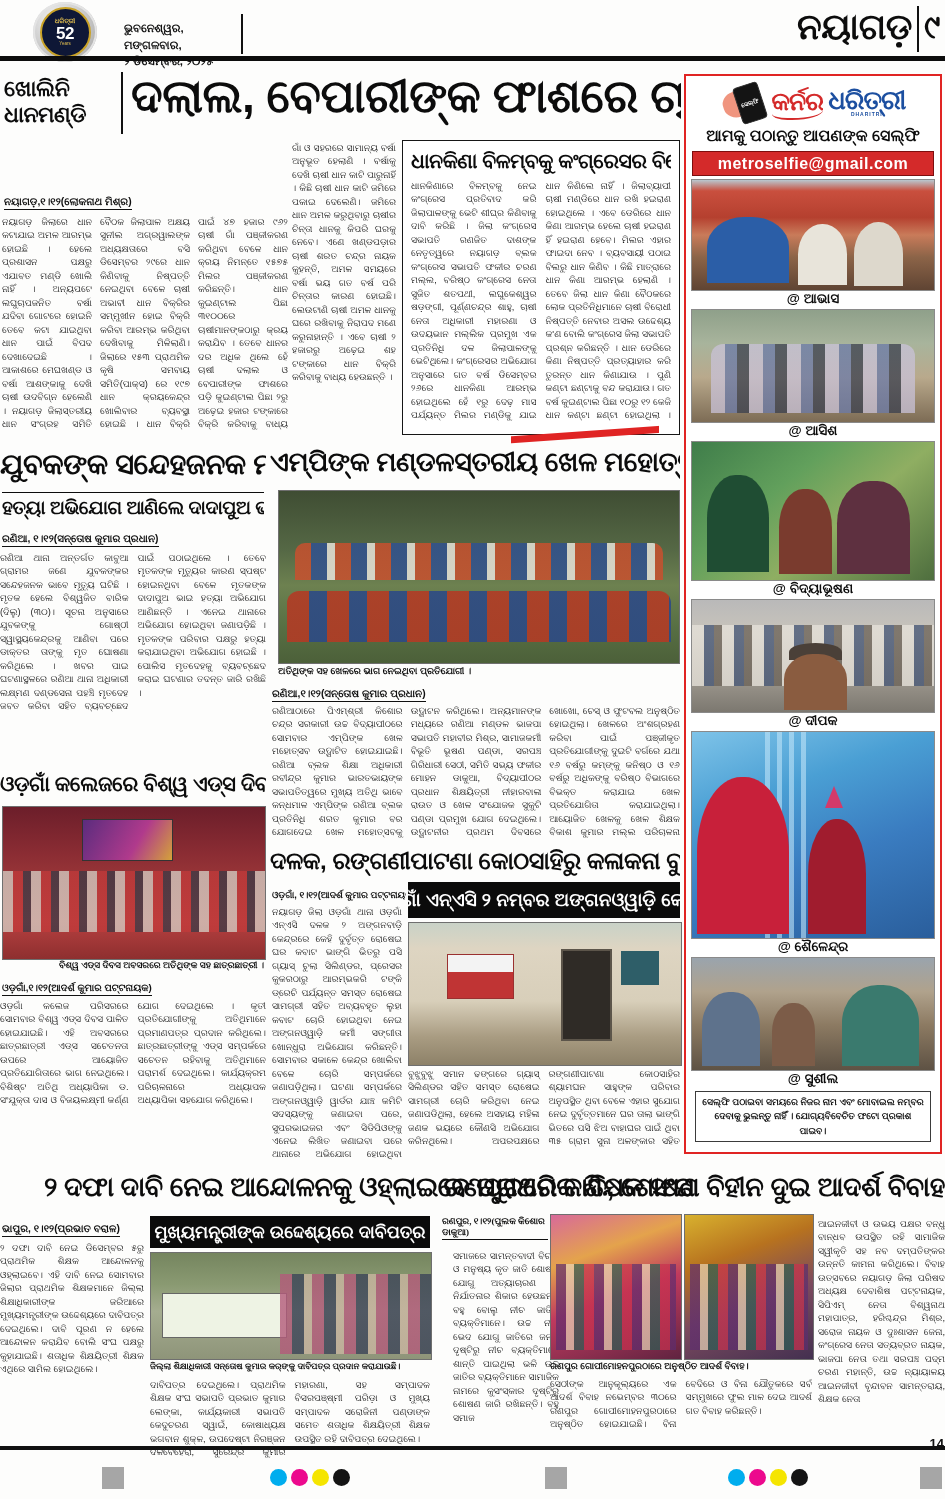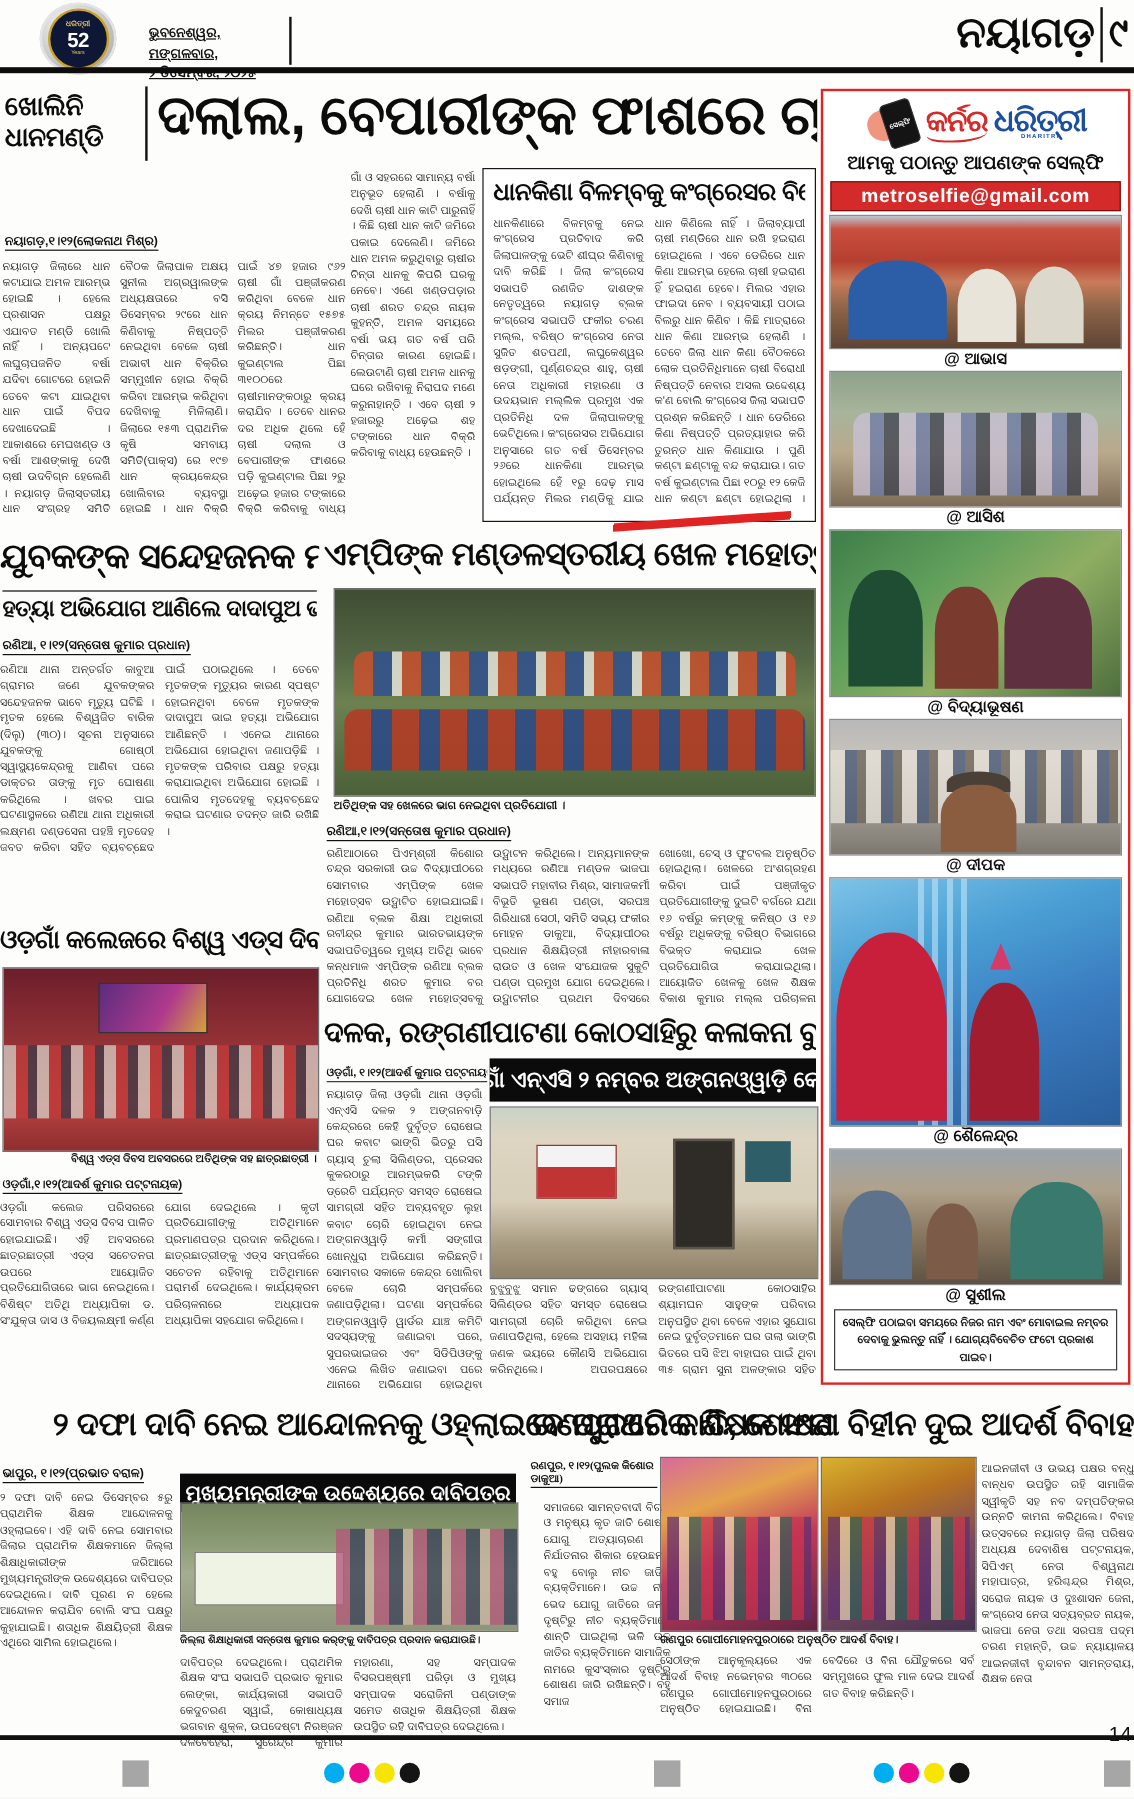--- a/index.html
+++ b/index.html
@@ -100,21 +100,21 @@
 <div id="page">
 
   <div class="abs" style="left:0;top:0;width:945px;height:62px;">
     <div class="logo-outer">
       <div class="logo-inner">
         <span class="logo-paper">ଧରିତ୍ରୀ</span>
         <span class="logo-years">52</span>
         <span class="logo-sub">Years</span>
       </div>
     </div>
-    <div class="abs clip" style="left:124px;top:20px;width:112px;font-weight:bold;font-size:11.5px;line-height:1.45;color:#101010;text-decoration:underline;">
+    <div class="abs clip" style="left:124px;top:20px;width:112px;font-weight:bold;font-size:11.5px;line-height:1.45;color:#101010;">
       <div>ଭୁବନେଶ୍ୱର, ମଙ୍ଗଳବାର,</div>
       <div>୨ ଡିସେମ୍ବର, ୨୦୨୫</div>
     </div>
     <div class="abs vrule" style="left:241px;top:14px;width:1.6px;height:40px;"></div>
     <div class="abs hl clip" style="left:728px;top:6px;width:184px;font-size:36px;text-align:right;">ନୟାଗଡ଼</div>
     <div class="abs vrule" style="left:917px;top:6px;width:1.8px;height:46px;"></div>
     <div class="abs hl clip" style="left:924px;top:8px;width:20px;font-size:33px;">୯</div>
   </div>
   <div class="abs" style="left:0;top:56px;width:945px;height:5px;background:#0d0d0d;"></div>
 
@@ -179,21 +179,21 @@
     <div class="door"></div>
     <div class="board"></div>
   </div>
   <div class="abs bodytxt cols2 clip" style="left:408px;top:1068px;width:272px;height:92px;">ବୁଝୁବୁଝୁ ସମାନ ଢଙ୍ଗରେ ଗ୍ୟାସ୍ ସିଲିଣ୍ଡର ସହିତ ସମସ୍ତ ରୋଷେଇ ସାମଗ୍ରୀ ଚୋରି କରିଥିବା ନେଇ ଜଣାପଡିଥିଲା, ହେଲେ ଅସହାୟ ମହିଳା ଜଣକ ଭୟରେ କୌଣସି ଅଭିଯୋଗ କରିନଥିଲେ। ଅପରପକ୍ଷରେ ରଙ୍ଗଣୀପାଟଣା କୋଠସାହିର ଶ୍ୟାମଘନ ସାହୁଙ୍କ ପରିବାର ଅନୁପସ୍ଥିତ ଥିବା ବେଳେ ଏହାର ସୁଯୋଗ ନେଇ ଦୁର୍ବୃତ୍ତମାନେ ଘର ତାଲା ଭାଙ୍ଗି ଭିତରେ ପସି ଝିଅ ବାହାଘର ପାଇଁ ଥିବା ୩୫ ଗ୍ରାମ ସୁନା ଅଳଙ୍କାର ସହିତ କଂସା ପିତଳ ବାସନ, ଲୁଗାପଟା ଏବଂ ୧୫ ହଜାର ଟଙ୍କା ଲୁଟି ନେଇଥିବା ଅଭିଯୋଗ ହୋଇଛି। ଶରଣକୁଳ ଓ ଓଡ଼ଗାଁ ପୋଲିସ ଘଟଣାସ୍ଥଳରେ ପହଞ୍ଚି ତଦନ୍ତ ଆରମ୍ଭ କରିଥିବା ବେଳେ ଚୋରି ସାମଗ୍ରୀ ଉଦ୍ଧାର ଏବଂ ଚୋରକୁ ଗିରଫ କରିବା ପର୍ଯ୍ୟନ୍ତ ତଦନ୍ତ ଚାଲୁ ରହିବ ବୋଲି ଥାନା ଅଧିକାରୀ ଅଭୟ କୁମାର ବେହେରା କହିଛନ୍ତି। ରାତିରେ ପେଟ୍ରୋଲିଂ କଡ଼ାକଡ଼ି କରିବାକୁ ଦାବି ହେଉଛି।</div>
 
   <div class="abs hl clip" style="left:0;top:1162px;width:658px;height:50px;font-size:27px;line-height:50px;margin-left:44px;">୨ ଦଫା ଦାବି ନେଇ ଆନ୍ଦୋଳନକୁ ଓହ୍ଲାଇବେ ପ୍ରାଥମିକ ଶିକ୍ଷକ ସଂଘ</div>
   <div class="abs clip" style="left:2px;top:1218px;width:200px;height:19px;">
     <span class="byline">ଭାପୁର, ୧।୧୨(ପ୍ରଭାତ ବରାଳ)</span>
   </div>
   <div class="abs bodytxt clip" style="left:0;top:1242px;width:144px;height:248px;">୨ ଦଫା ଦାବି ନେଇ ଡିସେମ୍ବର ୫ରୁ ପ୍ରାଥମିକ ଶିକ୍ଷକ ଆନ୍ଦୋଳନକୁ ଓହ୍ଲାଇବେ। ଏହି ଦାବି ନେଇ ସୋମବାର ଜିଲାର ପ୍ରାଥମିକ ଶିକ୍ଷକମାନେ ଜିଲ୍ଲା ଶିକ୍ଷାଧିକାରୀଙ୍କ ଜରିଆରେ ମୁଖ୍ୟମନ୍ତ୍ରୀଙ୍କ ଉଦ୍ଦେଶ୍ୟରେ ଦାବିପତ୍ର ଦେଇଥିଲେ। ଦାବି ପୂରଣ ନ ହେଲେ ଆନ୍ଦୋଳନ କରାଯିବ ବୋଲି ସଂଘ ପକ୍ଷରୁ କୁହାଯାଇଛି। ଶତାଧିକ ଶିକ୍ଷୟିତ୍ରୀ ଶିକ୍ଷକ ଏଥିରେ ସାମିଲ ହୋଇଥିଲେ।</div>
-  <div class="abs revbar clip" style="left:150px;top:1216px;width:280px;height:32px;font-size:17.5px;margin-top:12px;">
+  <div class="abs revbar clip" style="left:150px;top:1216px;width:280px;height:32px;font-size:17.5px;">
     <span>ମୁଖ୍ୟମନ୍ତ୍ରୀଙ୍କ ଉଦ୍ଦେଶ୍ୟରେ ଦାବିପତ୍ର</span>
   </div>
   <div class="photo ph-teachers" style="left:150px;top:1252px;width:280px;height:106px;">
     <div class="banner"></div>
     <div class="people"></div>
   </div>
   <div class="abs caption clip" style="left:150px;top:1361px;width:280px;height:14px;font-size:8.6px;">ଜିଲ୍ଲା ଶିକ୍ଷାଧିକାରୀ ସନ୍ତୋଷ କୁମାର କର୍‌ଙ୍କୁ ଦାବିପତ୍ର ପ୍ରଦାନ କରାଯାଉଛି।</div>
   <div class="abs bodytxt cols2 clip" style="left:150px;top:1379px;width:280px;height:108px;">ଦାବିପତ୍ର ଦେଇଥିଲେ। ପ୍ରାଥମିକ ଶିକ୍ଷକ ସଂଘ ସଭାପତି ପ୍ରଭାତ କୁମାର ଲେଙ୍କା, କାର୍ଯ୍ୟକାରୀ ସଭାପତି କେଦୁଚରଣ ସ୍ୱାଇଁ, କୋଷାଧ୍ୟକ୍ଷ ଭଗବାନ ଶୁକ୍ଳ, ଉପଦେଷ୍ଟା ନିରଞ୍ଜନ ଦଳବେହେରା, ସୁରେନ୍ଦ୍ର କୁମାର ମହାରଣା, ସହ ସମ୍ପାଦକ ବିସରପଞ୍ଷ୍ମୀ ପରିଡ଼ା ଓ ମୁଖ୍ୟ ସମ୍ପାଦକ ସରୋଜିନୀ ପଣ୍ଡାଙ୍କ ସମେତ ଶତାଧିକ ଶିକ୍ଷୟିତ୍ରୀ ଶିକ୍ଷକ ଉପସ୍ଥିତ ରହି ଦାବିପତ୍ର ଦେଇଥିଲେ।</div>
 
   <div class="abs hl clip" style="left:440px;top:1162px;width:505px;height:50px;font-size:27px;text-align:right;line-height:50px;">ରଣପୁରରେ ଜାତି, ଶୋଷଣ ବିହୀନ ଦୁଇ ଆଦର୍ଶ ବିବାହ</div>
@@ -266,21 +266,21 @@
       <div class="m1"></div>
         <div class="m2"></div>
         <div class="m3"></div>
     </div>
     <div class="s-cap">@ ସୁଶୀଲ</div>
 
     <div class="sb-note">ସେଲ୍ଫି ପଠାଇବା ସମୟରେ ନିଜର ନାମ ଏବଂ ମୋବାଇଲ ନମ୍ବର ଦେବାକୁ ଭୁଲନ୍ତୁ ନାହିଁ । ଯୋଗ୍ୟବିବେଚିତ ଫଟୋ ପ୍ରକାଶ ପାଇବ।</div>
   </div>
 
   <div class="abs" style="left:0;top:1446px;width:945px;height:3.5px;background:#111;"></div>
-  <div class="abs clip" style="left:924px;top:1436px;width:20px;font-size:17px;font-weight:normal;">14</div>
+  <div class="abs clip" style="left:924px;top:1436px;width:20px;font-size:13px;font-weight:bold;text-align:right;">14</div>
   <div class="reg-square" style="left:102px;top:1467px;"></div>
   <div class="dotrow" style="left:270px;top:1469px;">
     <div class="dot" style="background:#00adee;"></div>
     <div class="dot" style="background:#ec098d;"></div>
     <div class="dot" style="background:#f5e500;"></div>
     <div class="dot" style="background:#141414;"></div>
   </div>
   <div class="reg-square" style="left:545px;top:1467px;"></div>
   <div class="dotrow" style="left:728px;top:1469px;">
     <div class="dot" style="background:#00adee;"></div>

